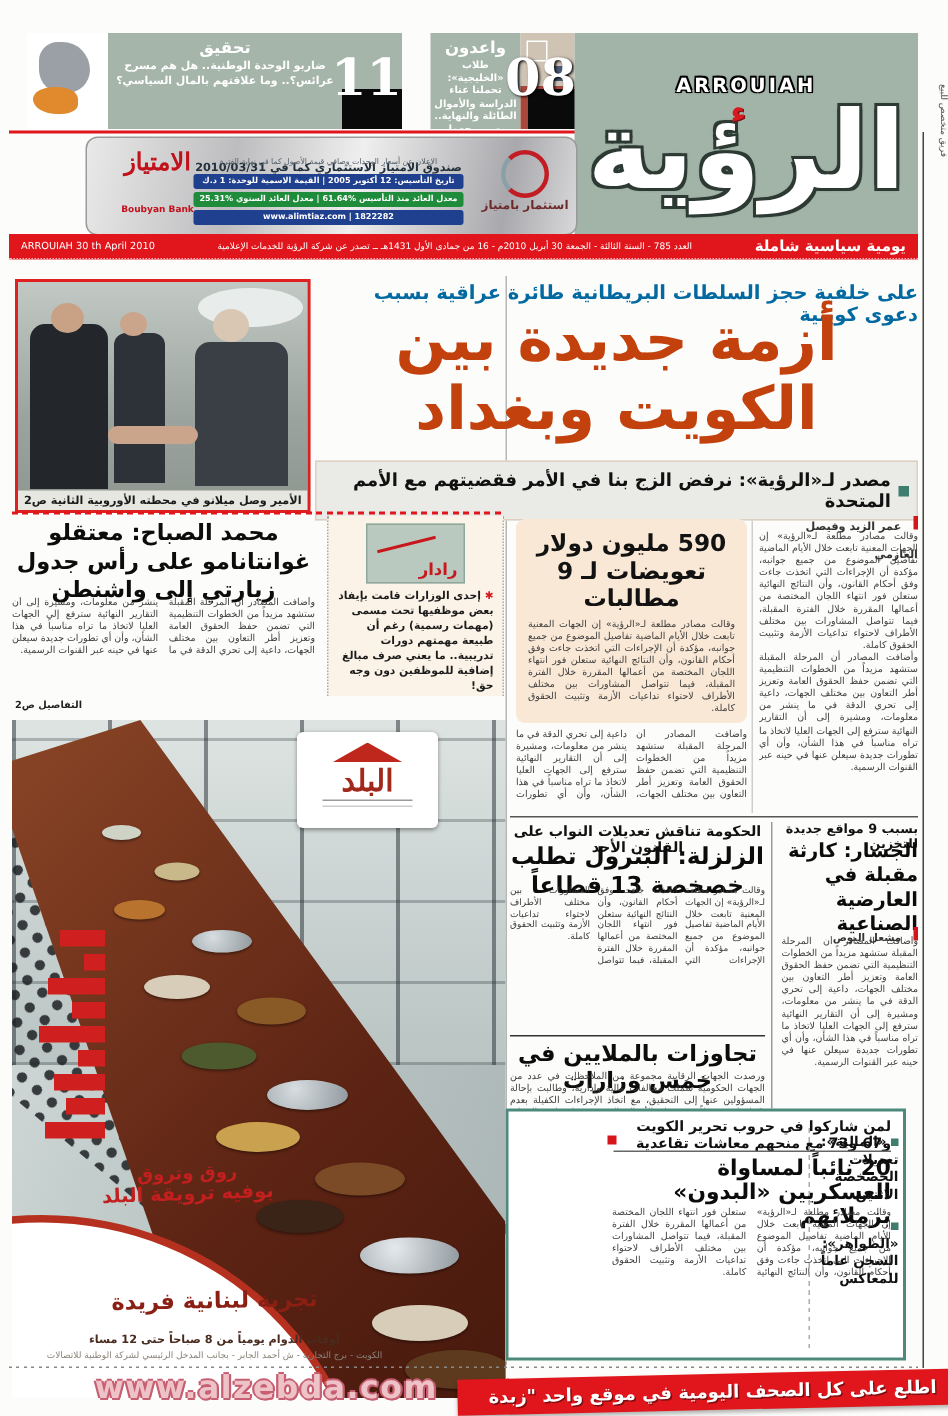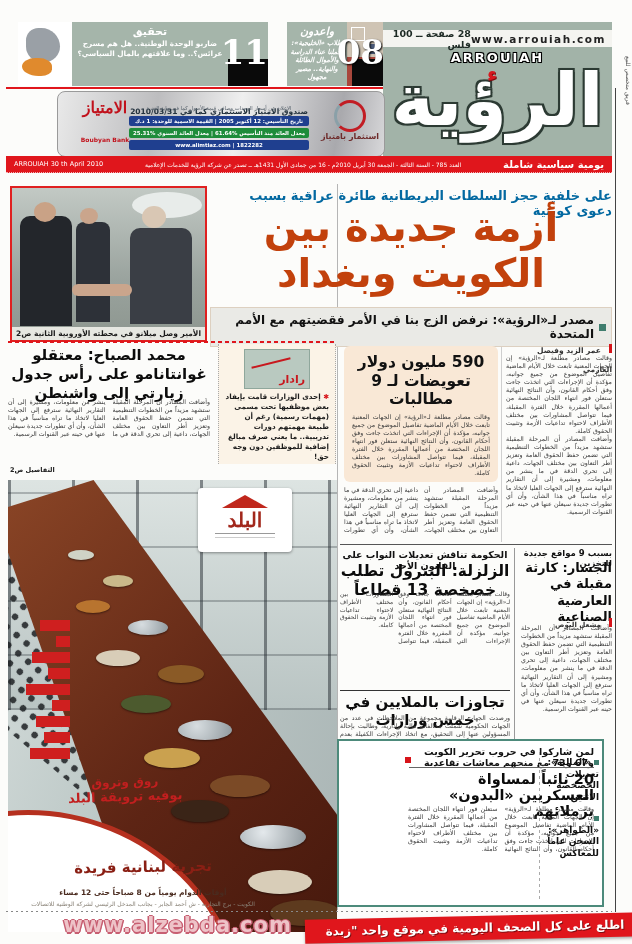--- a/index.html
+++ b/index.html
@@ -144,39 +144,35 @@
   <div class="teaser-img" style="left:18px;width:54px;background:#fff;">
     <div class="abs" style="left:8px;top:6px;width:34px;height:34px;background:#9aa0a6;border-radius:40% 60% 50% 50%;"></div>
     <div class="abs" style="left:4px;top:36px;width:30px;height:18px;background:#e08a2d;border-radius:50% 50% 40% 60%;"></div>
   </div>
   <div class="teaser" style="left:72px;width:156px;">
     <div class="teaser-title">تحقيق</div>
     <div class="teaser-text">ضاربو الوحدة الوطنية.. هل هم مسرح عرائس؟.. وما علاقتهم بالمال السياسي؟</div>
   </div>
   <div class="teaser-num" style="left:228px;width:40px;">11</div>
 
-  <div class="teaser" style="left:287px;width:60px;font-style:italic;">
+  <div class="teaser" style="left:287px;width:60px;">
     <div class="teaser-title">واعدون</div>
     <div class="teaser-text" style="font-size:6.6px;line-height:8.6px;padding:1px 2px;">طلاب «الخليجية»: تحملنا عناء الدراسة والأموال الطائلة والنهاية.. مصير مجهول</div>
   </div>
   <div class="teaser-img" style="left:347px;width:36px;background:linear-gradient(180deg,#cfc4b4 0 55%,#a8473c 55% 100%);">
     <div class="abs" style="left:4px;top:5px;width:12px;height:12px;border:1px solid #fff;"></div>
     <div class="abs" style="left:20px;top:22px;width:12px;height:10px;background:#4a5a78;border-radius:3px;"></div>
   </div>
   <div class="teaser-num" style="left:352px;width:32px;background:linear-gradient(180deg,transparent 0 58%,#0a0a0a 58% 100%);text-shadow:1px 1px 2px #000;">08</div>
 
   <div class="hline" style="left:6px;top:87px;width:380px;height:2px;background:#e0161c;"></div>
 
   <div class="logo-block">
     <div class="logo-ar">الرؤية</div>
     <div class="logo-hamza">ء</div>
-    <div class="logo-strip">
-      <span class="pages">28 صفحة ــ 100 فلس</span>
-      <span class="url">www.arrouiah.com</span>
-    </div>
     <div class="logo-latin">ARROUIAH</div>
   </div>
   <div class="side-strip">فريق متخصص للبيع</div>
 
   <div class="fund-ad">
     <div class="fund-title">صندوق الامتياز الاستثماري كما في 2010/03/31</div>
     <div class="fund-sub">الإعلان عن أسعار الوحدات وصافي قيمة الأصول كما في نهاية الفترة</div>
     <div class="fund-bar" style="top:24px;background:#1f3f8f;">تاريخ التأسيس: 12 أكتوبر 2005   |   القيمة الاسمية للوحدة: 1 د.ك</div>
     <div class="fund-bar" style="top:36px;background:#1e8c3a;">معدل العائد منذ التأسيس %61.64   |   معدل العائد السنوي %25.31</div>
     <div class="fund-bar" style="top:48px;background:#1f3f8f;direction:ltr;">www.alimtiaz.com   |   1822282</div>

